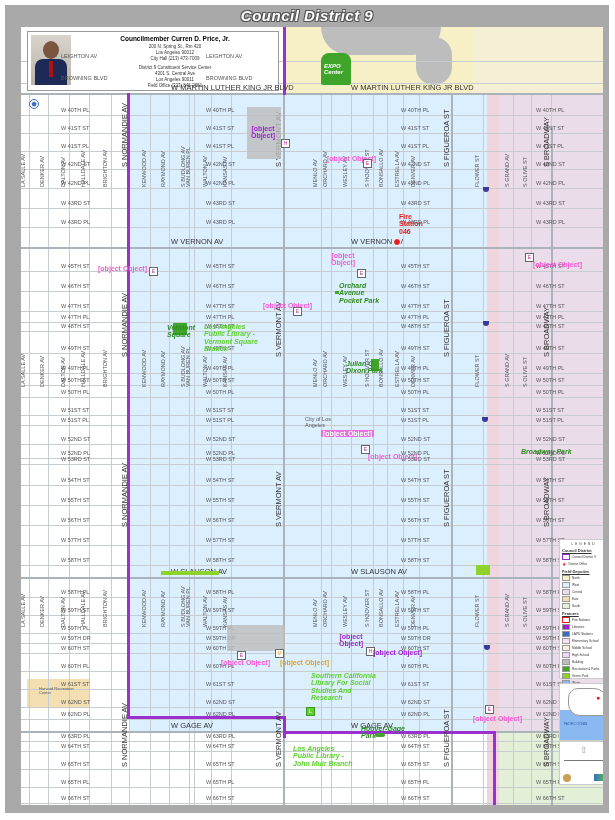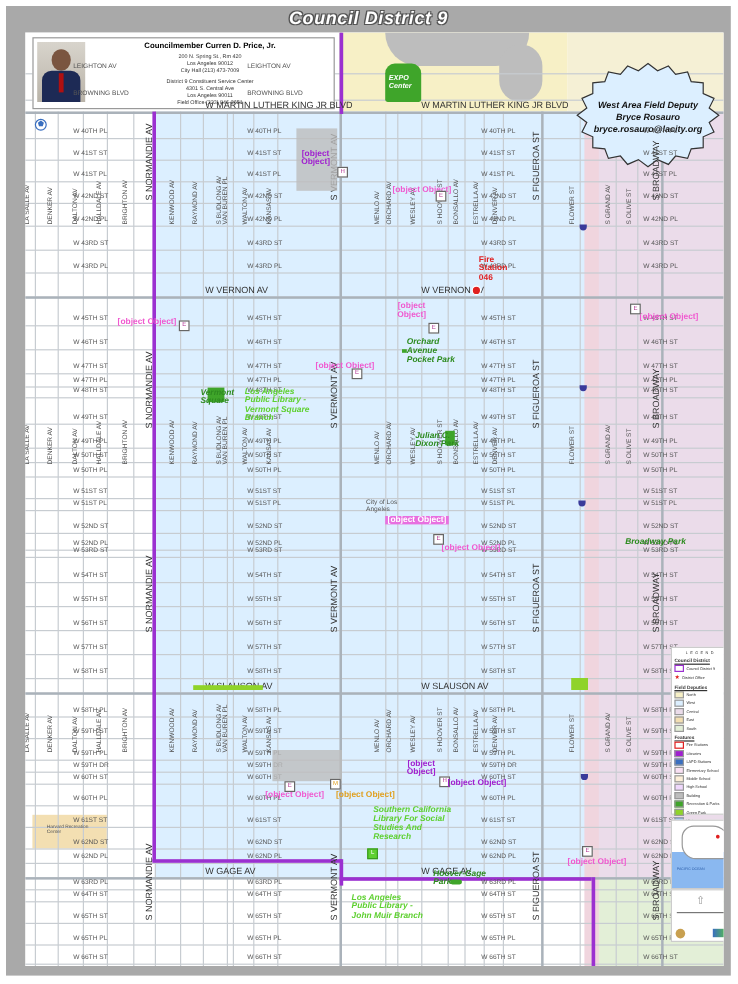--- a/index.html
+++ b/index.html
@@ -167,30 +167,20 @@
         <div>City Hall (213) 473-7009</div>
         <div style="height:3px"></div>
         <div>District 9 Constituent Service Center</div>
         <div>4301 S. Central Ave</div>
         <div>Los Angeles 90011</div>
         <div>Field Office (323) 846-2651</div>
       </div>
     </div>
     <div style="position:absolute;left:8px;top:72px;width:8px;height:8px;border-radius:50%;background:#fff;border:1px solid #3a6fc0;font-size:6px;line-height:8px;text-align:center;color:#3a6fc0;">⬟</div>
 
-    <div class="deputy">
-      <svg width="126" height="90" viewBox="0 0 126 90">
-        <polygon fill="#dcefff" stroke="#333" stroke-width="1" points="63,2 71,8 80,4 86,11 96,9 99,17 109,18 109,27 118,31 114,39 122,45 114,51 118,59 109,63 109,72 99,73 96,81 86,79 80,86 71,82 63,88 55,82 46,86 40,79 30,81 27,73 17,72 17,63 8,59 12,51 4,45 12,39 8,31 17,27 17,18 27,17 30,9 40,11 46,4 55,8"></polygon>
-      </svg>
-      <div class="txt">
-        <div>West Area Field Deputy</div>
-        <div>Bryce Rosauro</div>
-        <div>bryce.rosauro@lacity.org</div>
-      </div>
-    </div>
 
     <div id="hlabels">
         <div class="lbl" style="left: 40px; top: 27px;">LEIGHTON AV</div>
         <div class="lbl" style="left: 185px; top: 27px;">LEIGHTON AV</div>
         <div class="lbl" style="left: 40px; top: 49px;">BROWNING BLVD</div>
         <div class="lbl" style="left: 185px; top: 49px;">BROWNING BLVD</div>
         <div class="lbl major" style="left: 150px; top: 57px;">W MARTIN LUTHER KING JR BLVD</div>
         <div class="lbl major" style="left: 330px; top: 57px;">W MARTIN LUTHER KING JR BLVD</div>
         <div class="lbl" style="left: 40px; top: 81px;">W 40TH PL</div>
         <div class="lbl" style="left: 185px; top: 81px;">W 40TH PL</div>

